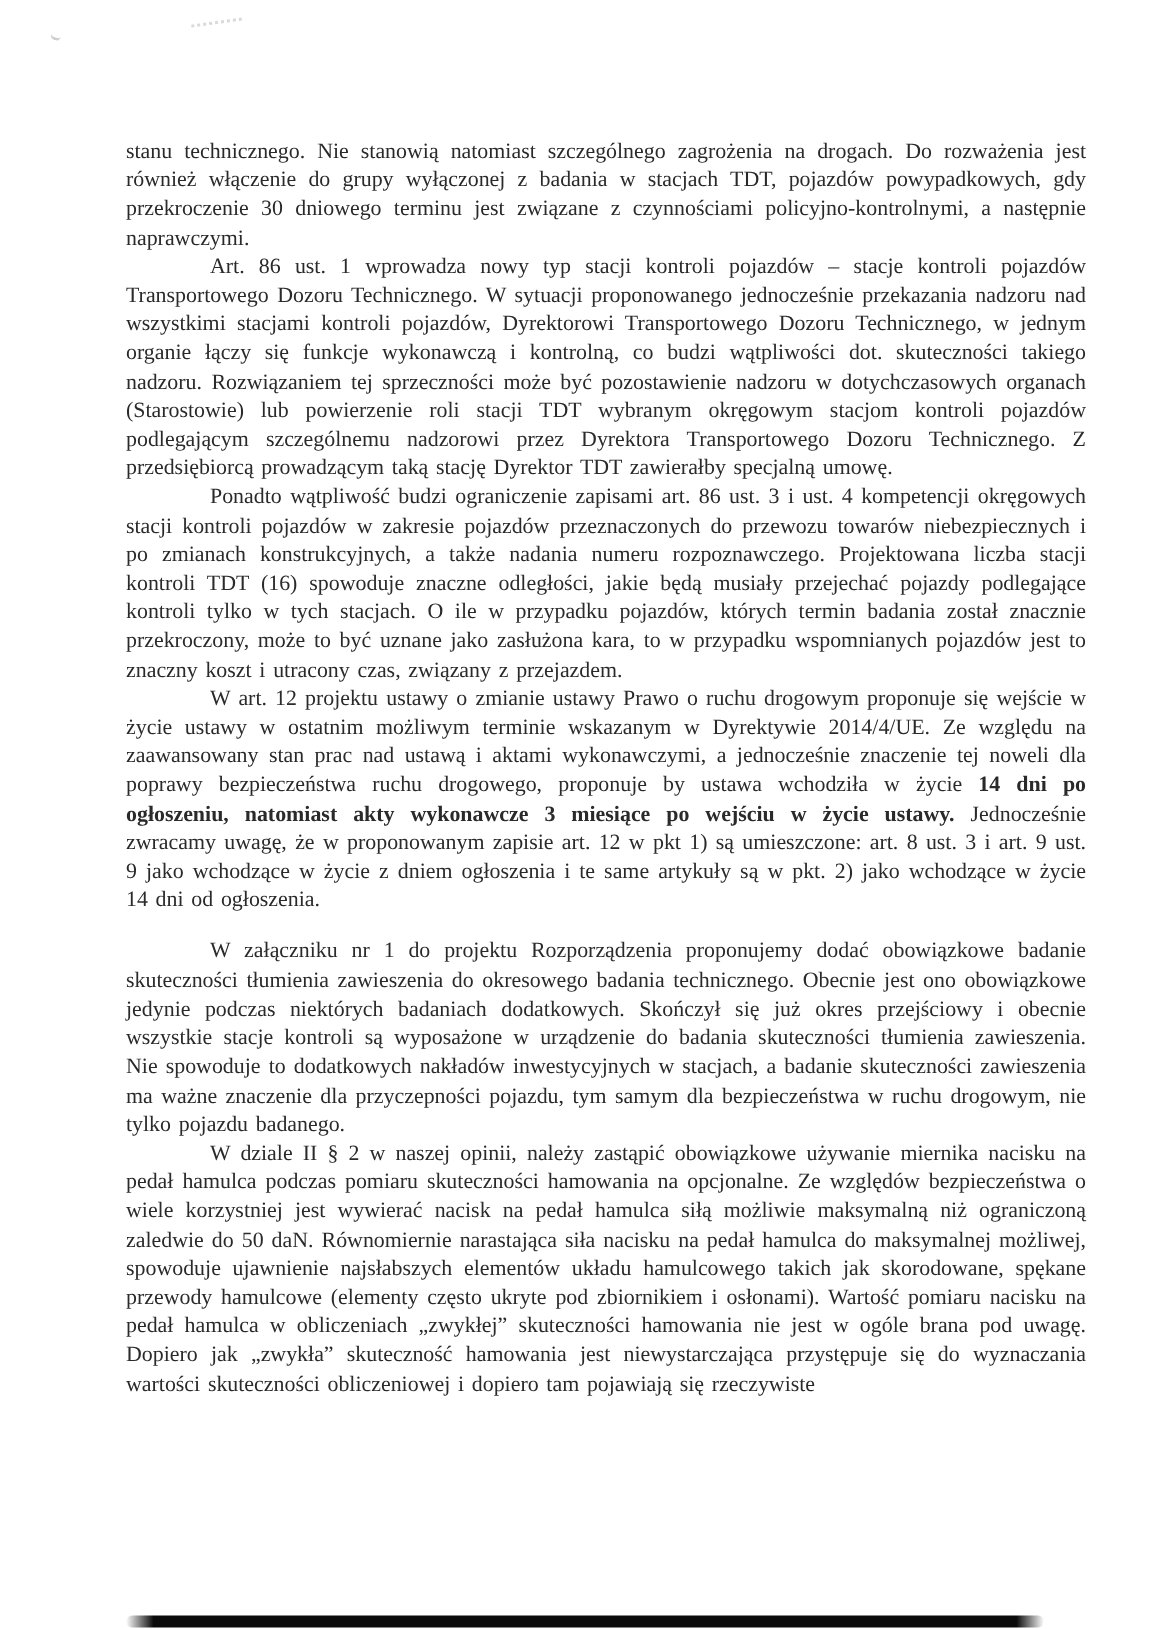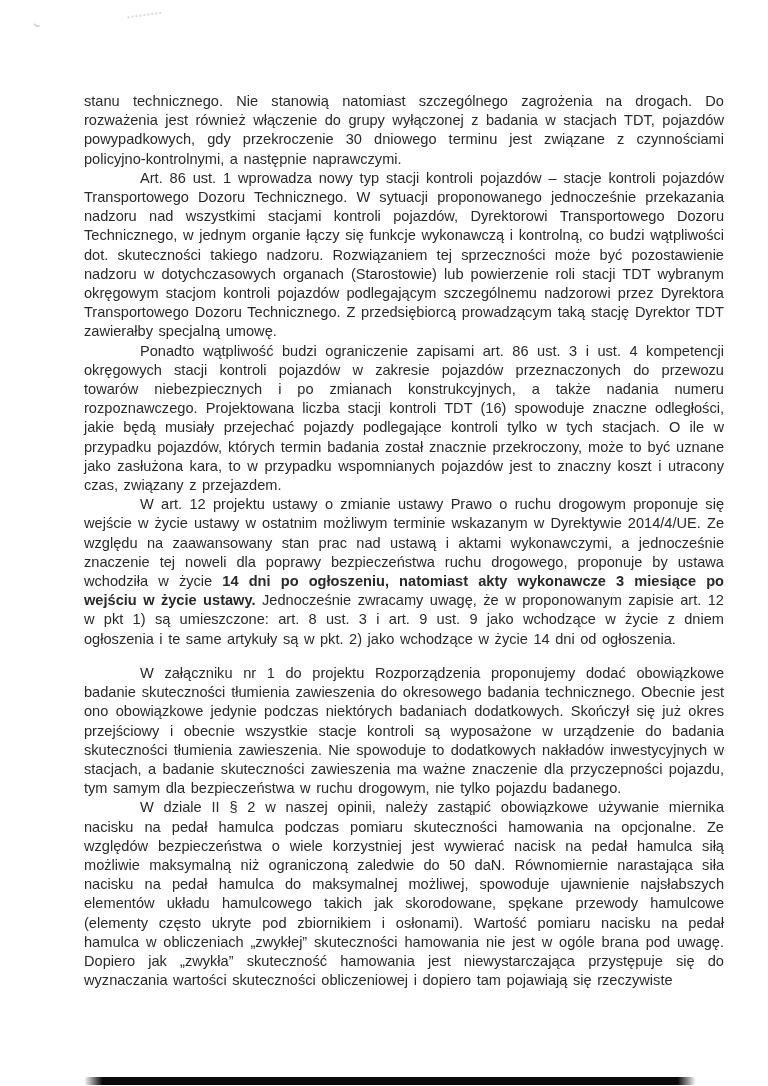--- a/index.html
+++ b/index.html
@@ -6,21 +6,21 @@
     margin: 0;
     padding: 0;
     background: #ffffff;
   }
   .page {
     position: relative;
     width: 768px;
     height: 1086px;
     background: #ffffff;
     overflow: hidden;
-    font-family: Liberation Sans, sans-serif;
+    font-family: Liberation Serif, serif;
   }
   .content {
     position: absolute;
     top: 92px;
     left: 84px;
     width: 640px;
     color: #2a2a2a;
     font-size: 14.6px;
     line-height: 19.2px;
     text-align: justify;

